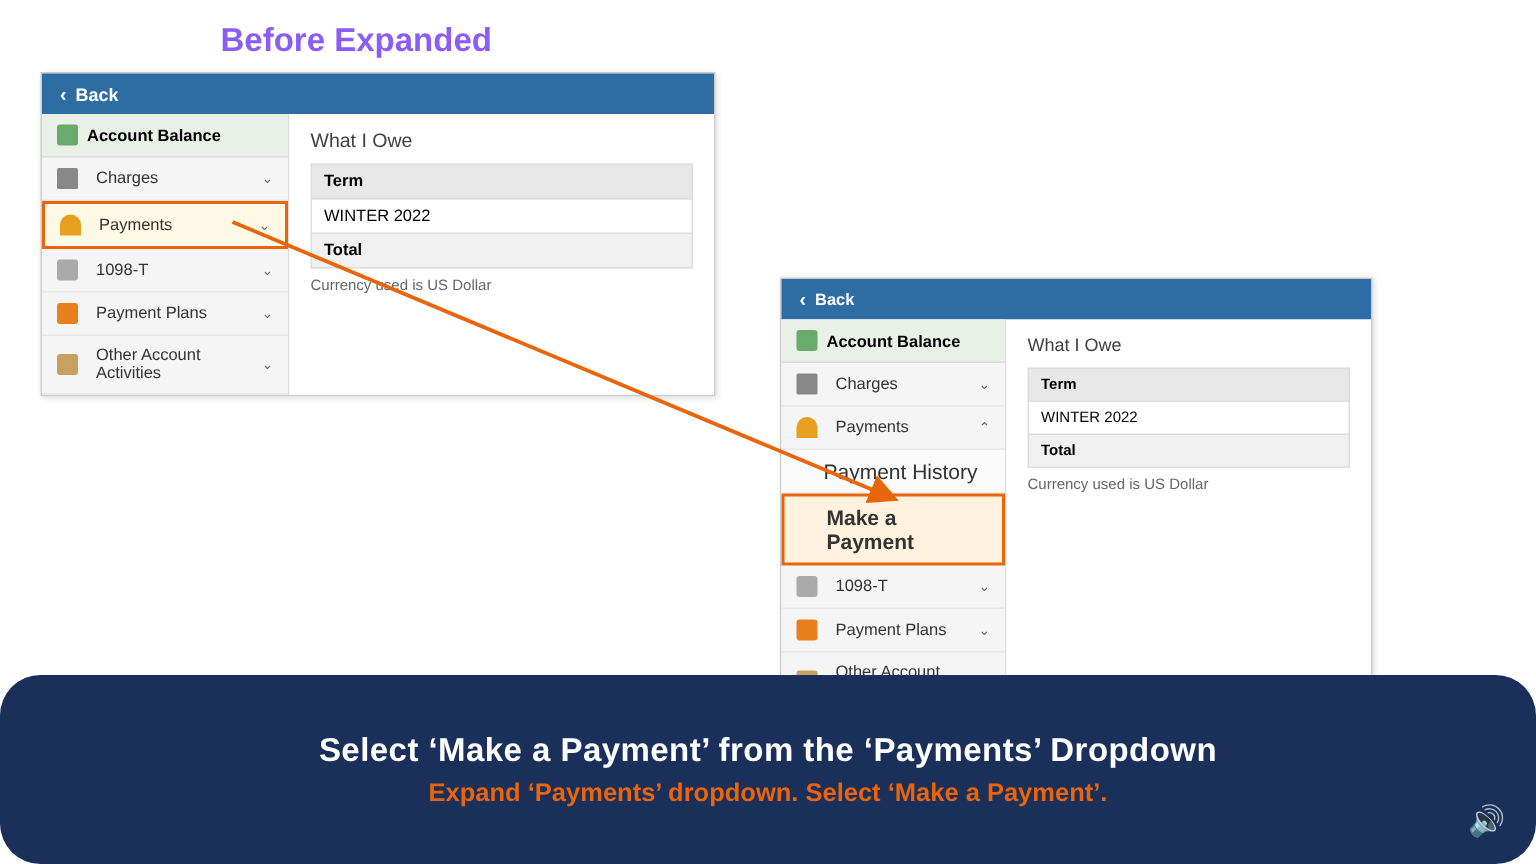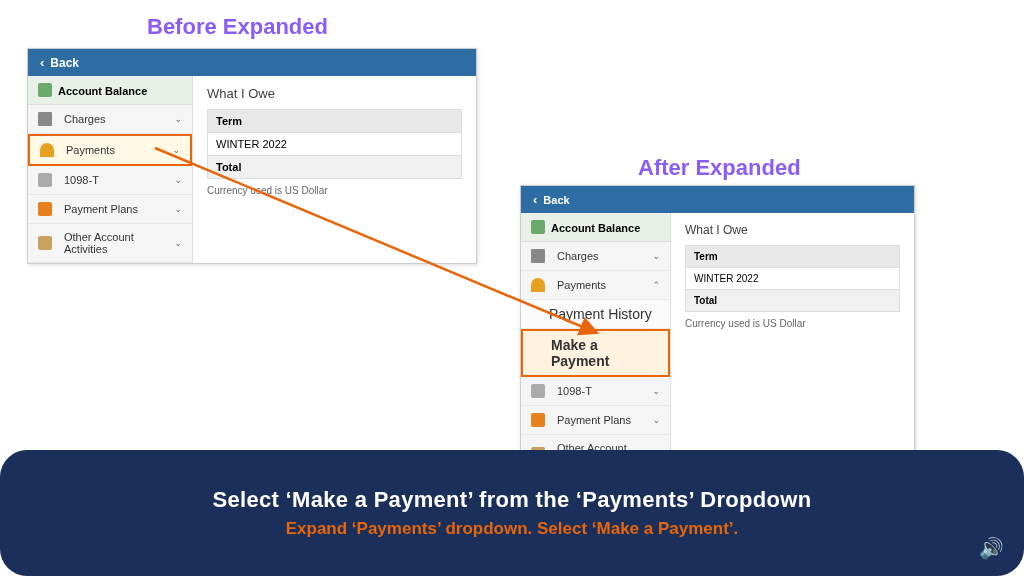--- a/index.html
+++ b/index.html
@@ -296,21 +296,20 @@
       font-size: 20px;
     }
   </style>
 </head>
 <body>
 
 <div class="top-area">
 
   <div class="section-heading heading-before">Before Expanded</div>
 
-  <div class="section-heading heading-after">After Expanded</div>
 
   <div class="before-panel">
     <div class="back-bar">
       <span class="back-arrow">‹</span>
       <span>Back</span>
     </div>
     <div class="panel-body">
       <div class="sidebar">
 
         <div class="sidebar-account-balance">

